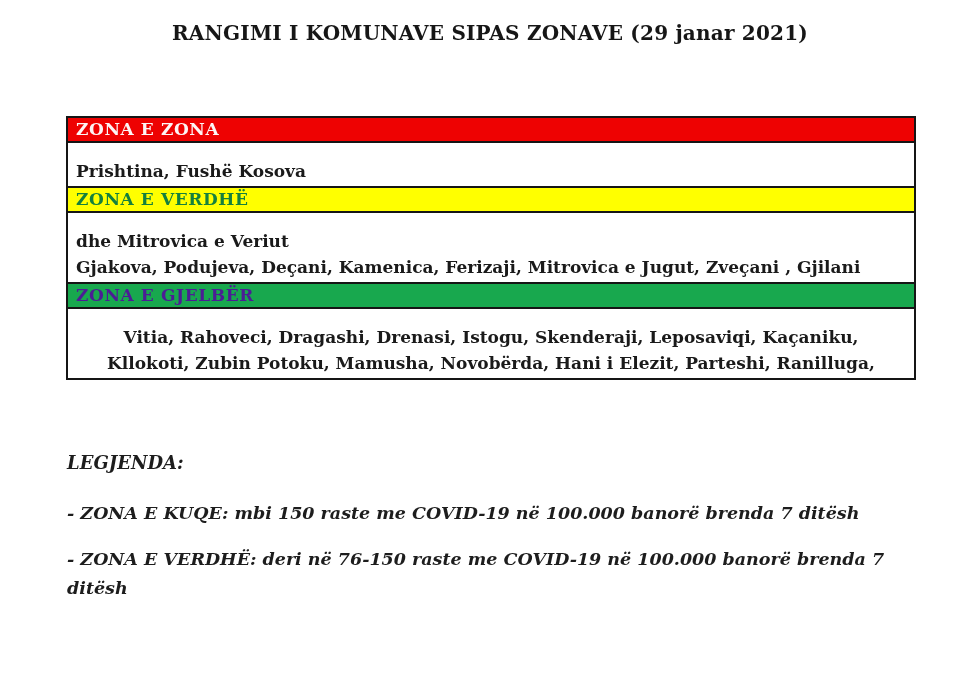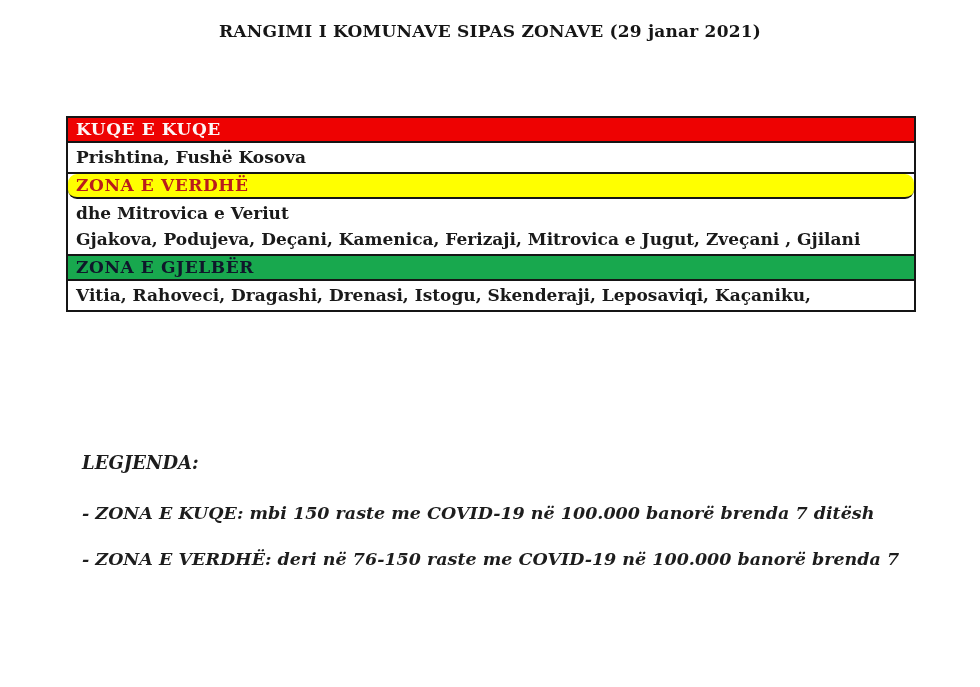--- a/index.html
+++ b/index.html
@@ -16,66 +16,67 @@
     color: #1a1a1a;
     overflow: hidden;
   }
   .doc-title {
     position: absolute;
     top: 21px;
     left: 0;
     width: 100%;
     margin: 0;
     text-align: center;
-    font-size: 17px;
+    font-size: 20px;
     font-weight: bold;
     letter-spacing: 0.2px;
     color: #161616;
   }
   .zones-table {
     position: absolute;
     left: 66px;
     top: 116px;
     width: 846px;
     border: 2px solid #151515;
     background: #ffffff;
   }
   .zone-row {
     border-bottom: 2px solid #151515;
     padding-left: 8px;
     padding-right: 8px;
   }
   .zone-row:last-child {
     border-bottom: none;
+    text-align: center;
   }
   .zone-header {
     height: 23px;
     line-height: 23px;
     font-size: 17px;
     font-weight: bold;
     letter-spacing: 0.6px;
   }
   .zone-header.red    { background: #ee0202; color: #fdf5f5; }
-  .zone-header.yellow { background: #ffff00; color: #b91c1c; border-radius: 9px; }
-  .zone-header.green  { background: #18a84e; color: #0f172a; }
+  .zone-header.yellow { background: #ffff00; color: #15803d; }
+  .zone-header.green  { background: #18a84e; color: #4c1d95; }
   .zone-body {
-    padding-top: 1px;
+    padding-top: 15px;
     padding-bottom: 2px;
     background: #ffffff;
   }
   .zone-body .line {
     font-size: 17px;
     font-weight: bold;
     line-height: 26px;
     white-space: nowrap;
     color: #1a1a1a;
   }
   .legend {
     position: absolute;
-    left: 82px;
+    left: 67px;
     top: 448px;
     width: 846px;
     font-style: italic;
     font-weight: bold;
     font-size: 17.5px;
     color: #1d1d1d;
   }
   .legend-heading {
     line-height: 29px;
     margin: 0 0 22px 0;
@@ -95,21 +96,21 @@
 </head>
 <body>
 
 <div class="page">
 
   <h1 class="doc-title">RANGIMI I KOMUNAVE SIPAS ZONAVE (29 janar 2021)</h1>
 
   <div class="zones-table">
 
     <div class="zone-row zone-header red">
-      <span>KUQE E KUQE</span>
+      <span>ZONA E ZONA</span>
     </div>
 
     <div class="zone-row zone-body">
       <div class="line">Prishtina, Fushë Kosova</div>
     </div>
 
     <div class="zone-row zone-header yellow">
       <span>ZONA E VERDHË</span>
     </div>
 
@@ -117,32 +118,34 @@
       <div class="line">dhe Mitrovica e Veriut</div>
       <div class="line">Gjakova, Podujeva, Deçani, Kamenica, Ferizaji, Mitrovica e Jugut, Zveçani , Gjilani</div>
     </div>
 
     <div class="zone-row zone-header green">
       <span>ZONA E GJELBËR</span>
     </div>
 
     <div class="zone-row zone-body">
       <div class="line">Vitia, Rahoveci, Dragashi, Drenasi, Istogu, Skenderaji, Leposaviqi, Kaçaniku,</div>
+      <div class="line">Kllokoti, Zubin Potoku, Mamusha, Novobërda, Hani i Elezit, Parteshi, Ranilluga,</div>
     </div>
 
   </div>
 
   <div class="legend">
 
     <p class="legend-heading">LEGJENDA:</p>
 
     <div class="legend-item">
       <div class="line">- ZONA E KUQE: mbi 150 raste me COVID-19 në 100.000 banorë brenda 7 ditësh</div>
     </div>
 
     <div class="legend-item multiline">
       <div class="line">- ZONA E VERDHË: deri në 76-150 raste me COVID-19 në 100.000 banorë brenda 7</div>
+      <div class="line">ditësh</div>
     </div>
 
 
   </div>
 
 </div>
 
 </body></html>

